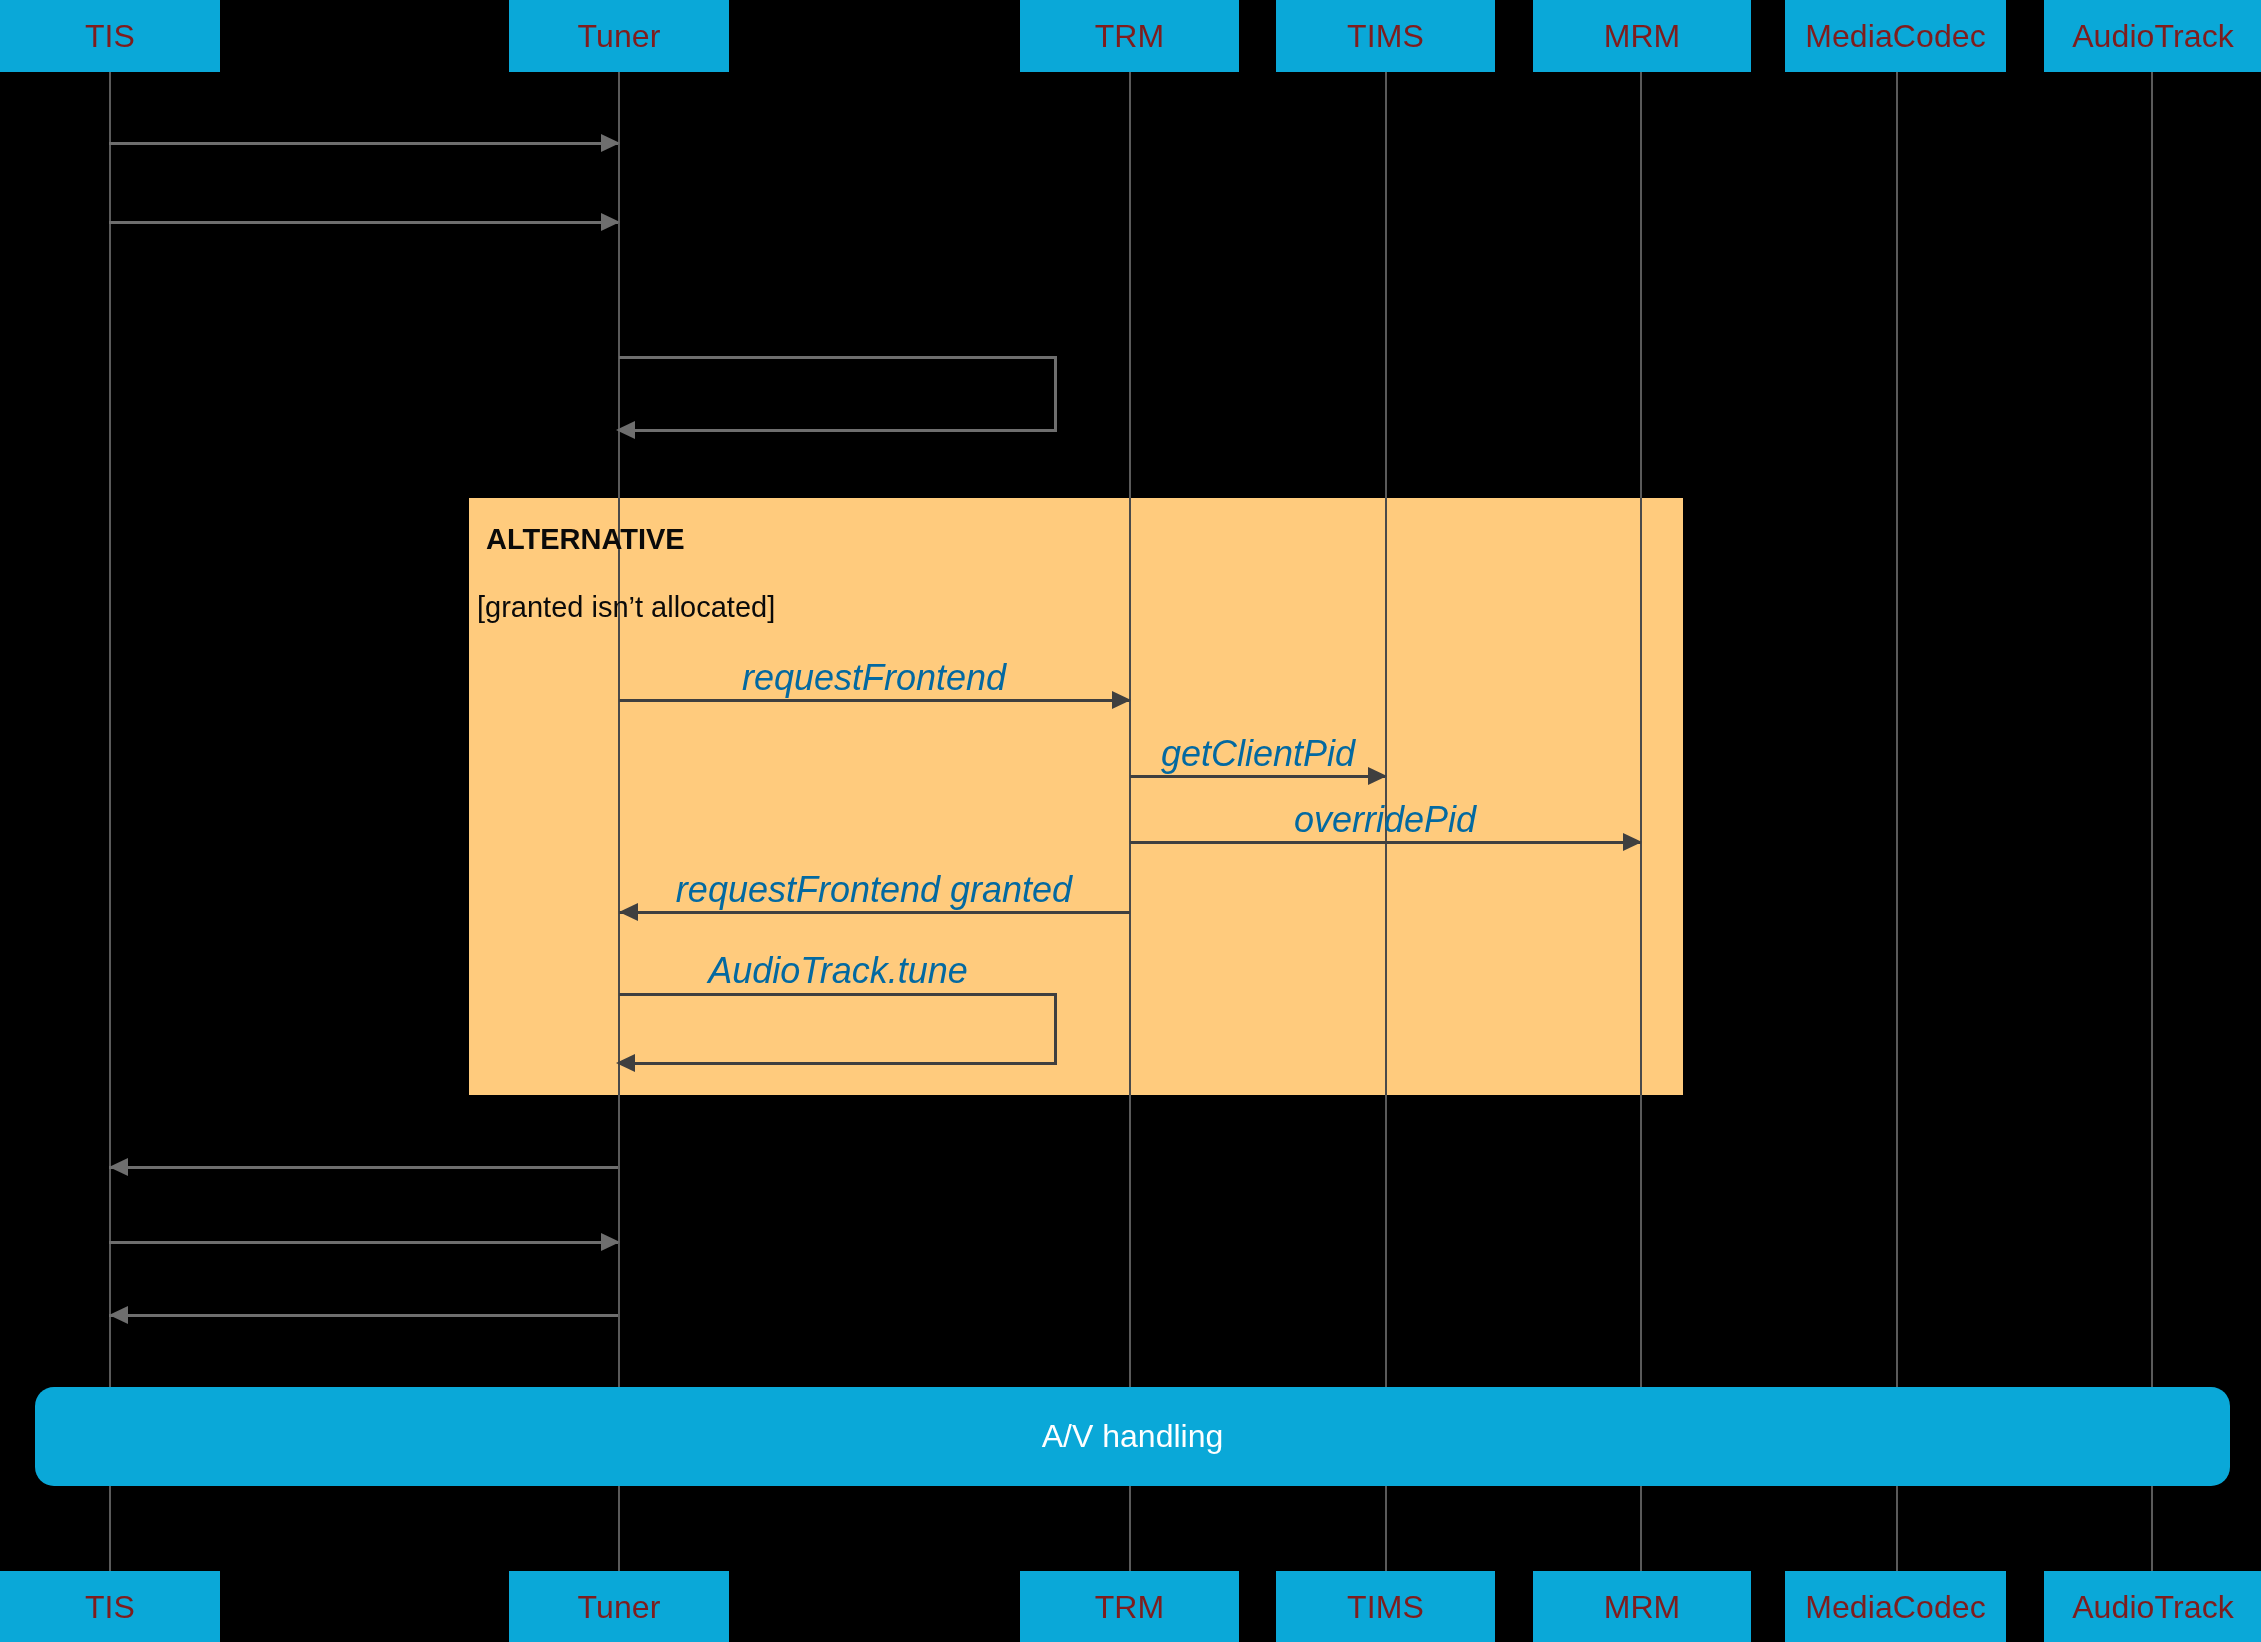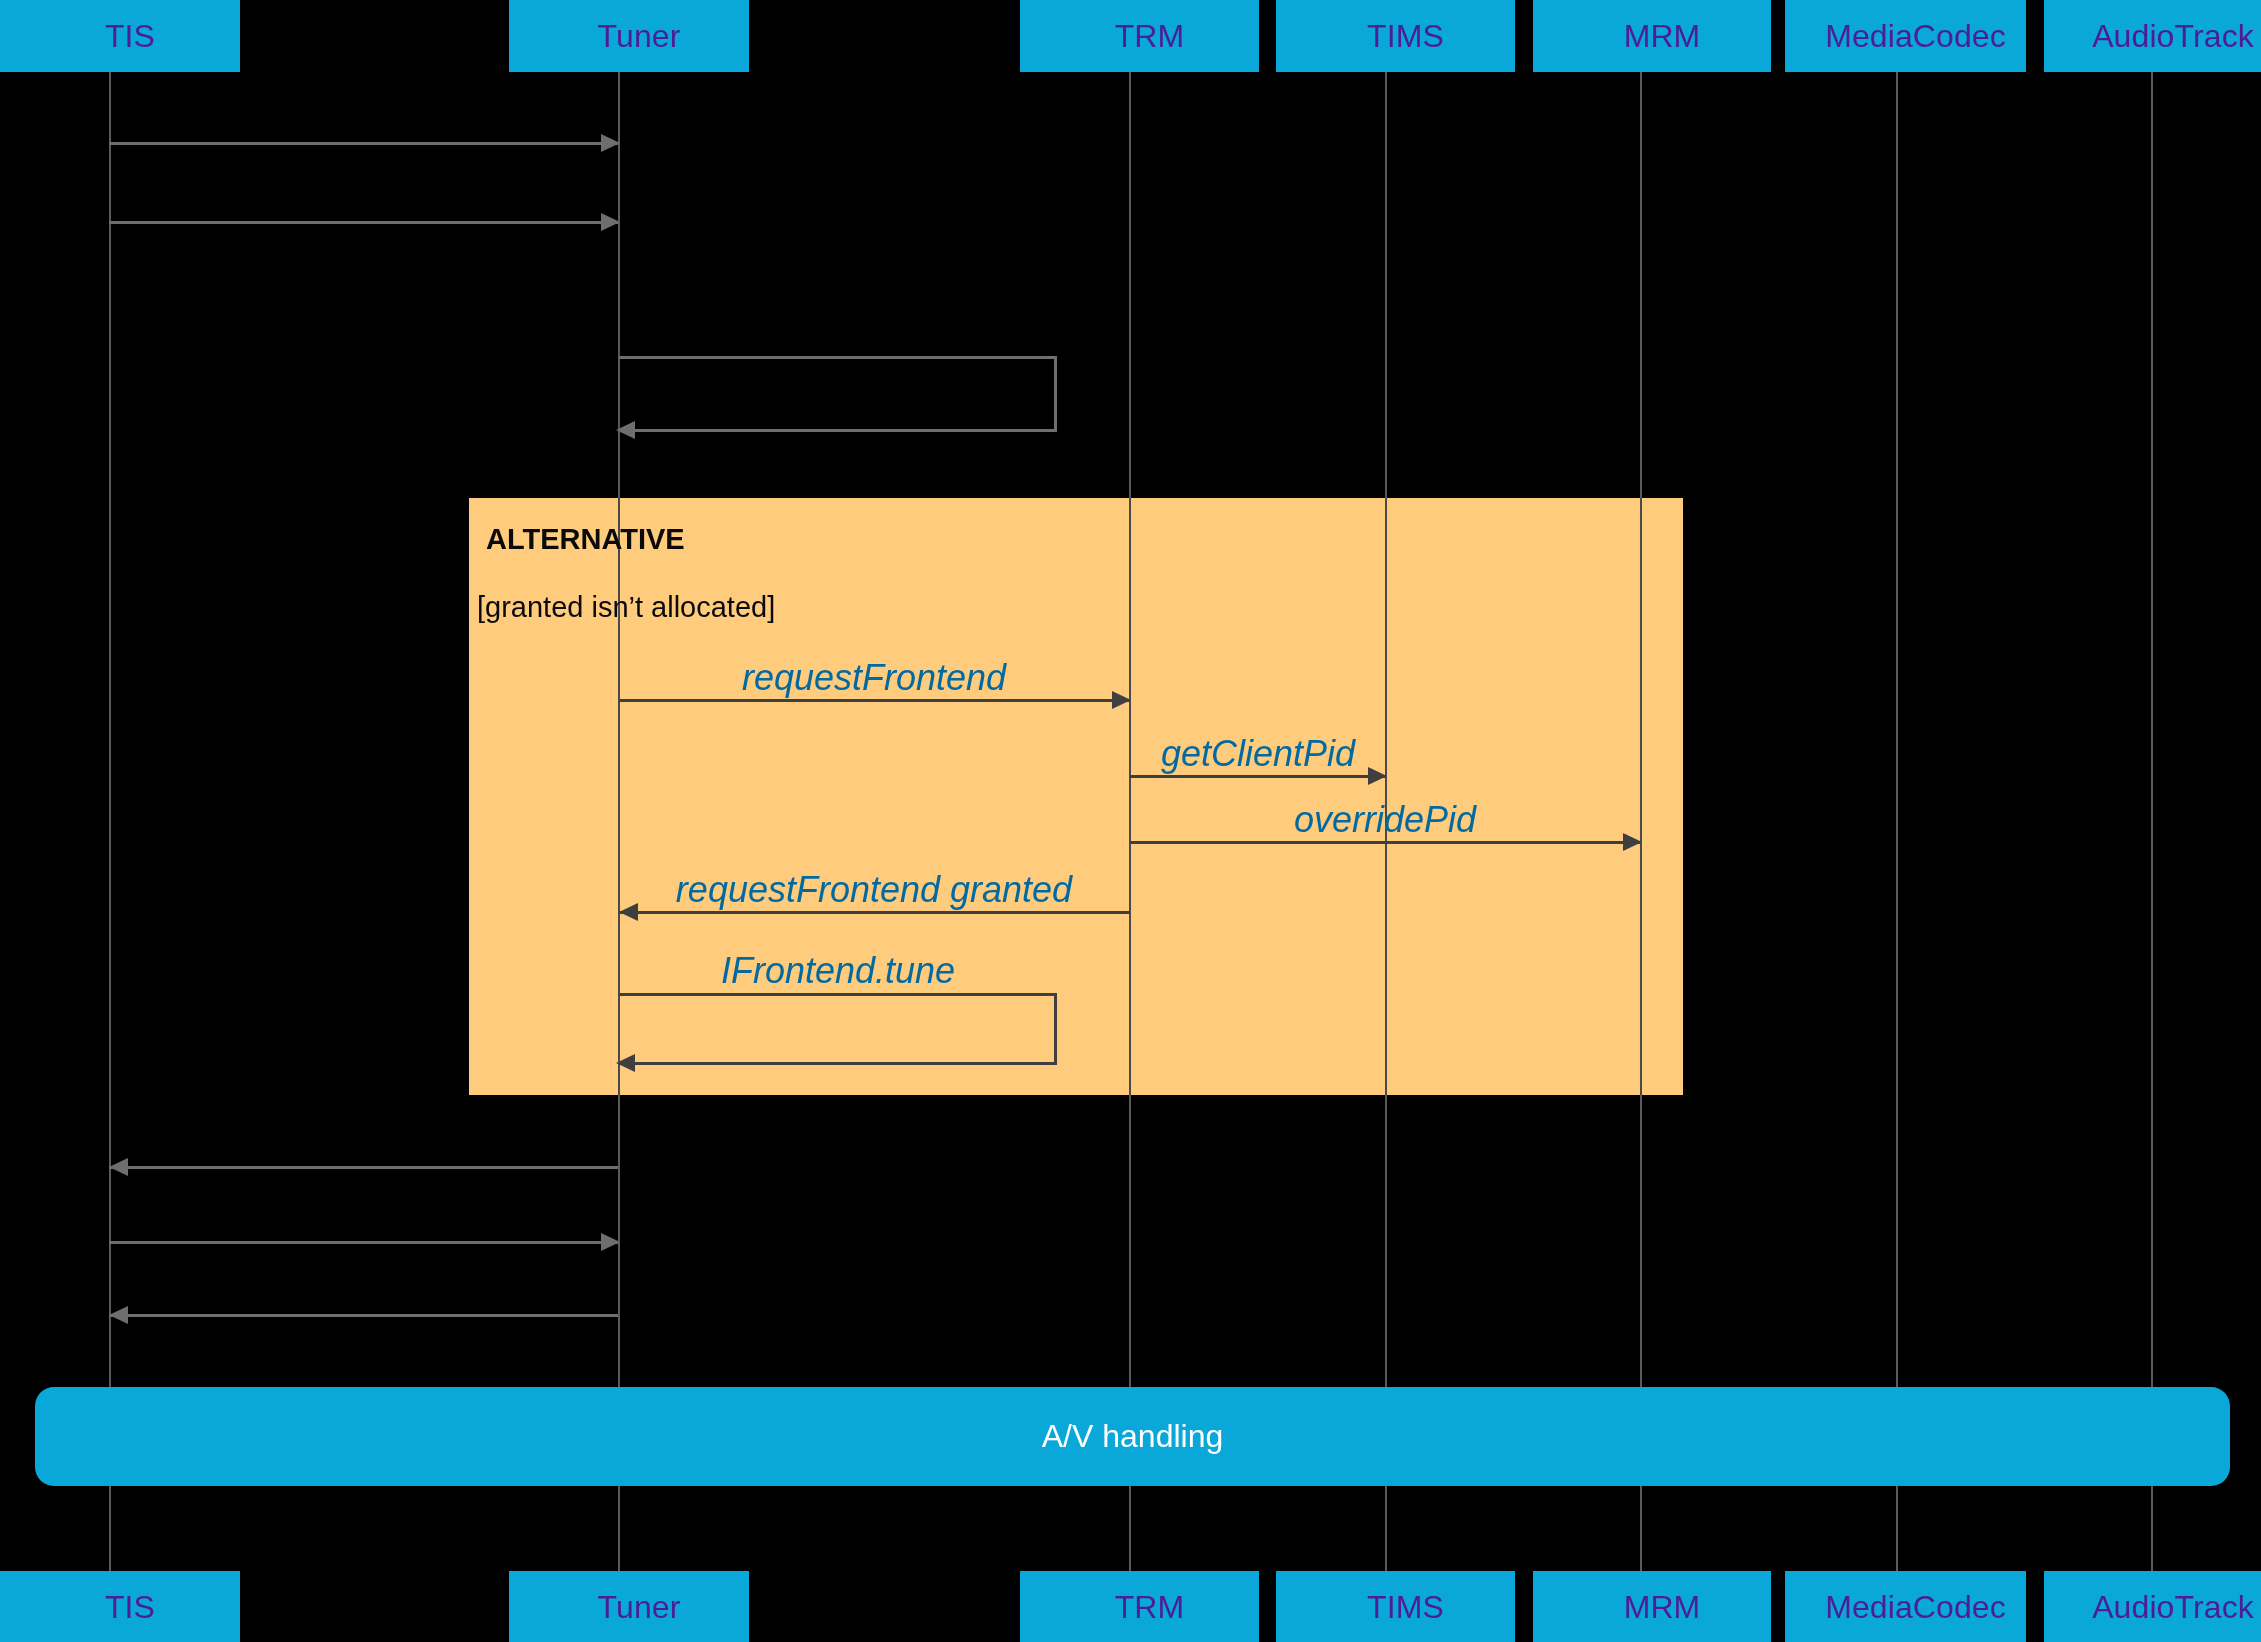--- a/index.html
+++ b/index.html
@@ -1,21 +1,21 @@
 <!DOCTYPE html>
 <html style="font-size:11.7px"><head>
 <meta charset="utf-8">
 <style>
   html,body{margin:0;padding:0;background:#000;}
   body{font-family:"Liberation Sans",sans-serif;}
   #stage{position:relative;width:2261px;height:1642px;background:#000;overflow:hidden;}
 
   .lifeline{position:absolute;width:2.2px;background:#5a5a5a;}
-  .actor-box{position:absolute;background:#0aa8d8;color:#4c1d95;display:flex;align-items:center;
-             justify-content:center;font-size:32px;letter-spacing:0.1px;white-space:nowrap;padding-left:20px;}
+  .actor-box{position:absolute;background:#0aa8d8;color:#7f1d1d;display:flex;align-items:center;
+             justify-content:center;font-size:32px;letter-spacing:0.1px;white-space:nowrap;}
   .alt-frag{position:absolute;background:#ffcb7d;}
   .alt-label{position:absolute;font-size:29px;font-weight:bold;color:#0a0a0a;white-space:nowrap;}
   .alt-guard{position:absolute;font-size:29px;color:#0a0a0a;white-space:nowrap;}
 
   .msg-line{position:absolute;height:2.9px;background:#3f3f3f;}
   .msg-line.grey{background:#6e6e6e;}
   .arrow-head{position:absolute;width:0;height:0;}
   .arrow-head.right{border-top:9.5px solid transparent;border-bottom:9.5px solid transparent;border-left:19px solid #3f3f3f;}
   .arrow-head.left{border-top:9.5px solid transparent;border-bottom:9.5px solid transparent;border-right:19px solid #3f3f3f;}
   .arrow-head.right.grey{border-left-color:#6e6e6e;}
@@ -68,21 +68,21 @@
     <div class="msg-label" style="left: 1385px; top: 799px;">overridePid</div>
     <div class="msg-line" style="left: 619px; top: 911px; width: 511px;"></div>
     <div class="arrow-head left" style="left: 619px; top: 903px;"></div>
     <div class="msg-label" style="left: 874px; top: 869px;">requestFrontend granted</div>
     <div class="selfloop dark">
       <div class="seg" style="left: 619px; top: 993px; width: 438px; height: 2.9px; position: absolute;"></div>
       <div class="seg" style="left: 1054px; top: 993px; width: 2.9px; height: 69px; position: absolute;"></div>
       <div class="seg" style="left: 629px; top: 1062px; width: 428px; height: 2.9px; position: absolute;"></div>
     </div>
     <div class="arrow-head left" style="left: 616px; top: 1054px;"></div>
-    <div class="msg-label" style="left: 838px; top: 950px;">IFrontend.tune</div>
+    <div class="msg-label" style="left: 838px; top: 950px;">AudioTrack.tune</div>
     <div class="msg-line grey" style="left: 109px; top: 1166px; width: 509px;"></div>
     <div class="arrow-head left grey" style="left: 109px; top: 1158px;"></div>
     <div class="msg-line grey" style="left: 109px; top: 1241px; width: 509px;"></div>
     <div class="arrow-head right grey" style="left: 601px; top: 1233px;"></div>
     <div class="msg-line grey" style="left: 109px; top: 1314px; width: 509px;"></div>
     <div class="arrow-head left grey" style="left: 109px; top: 1306px;"></div>
     <div class="avbar" style="left: 35px; top: 1387px; width: 2195px; height: 99px; border-radius: 19px;">
       <span>A/V handling</span>
     </div>
     <div class="actor-box" style="left: 0px; top: 0px; width: 220px; height: 72px;">

